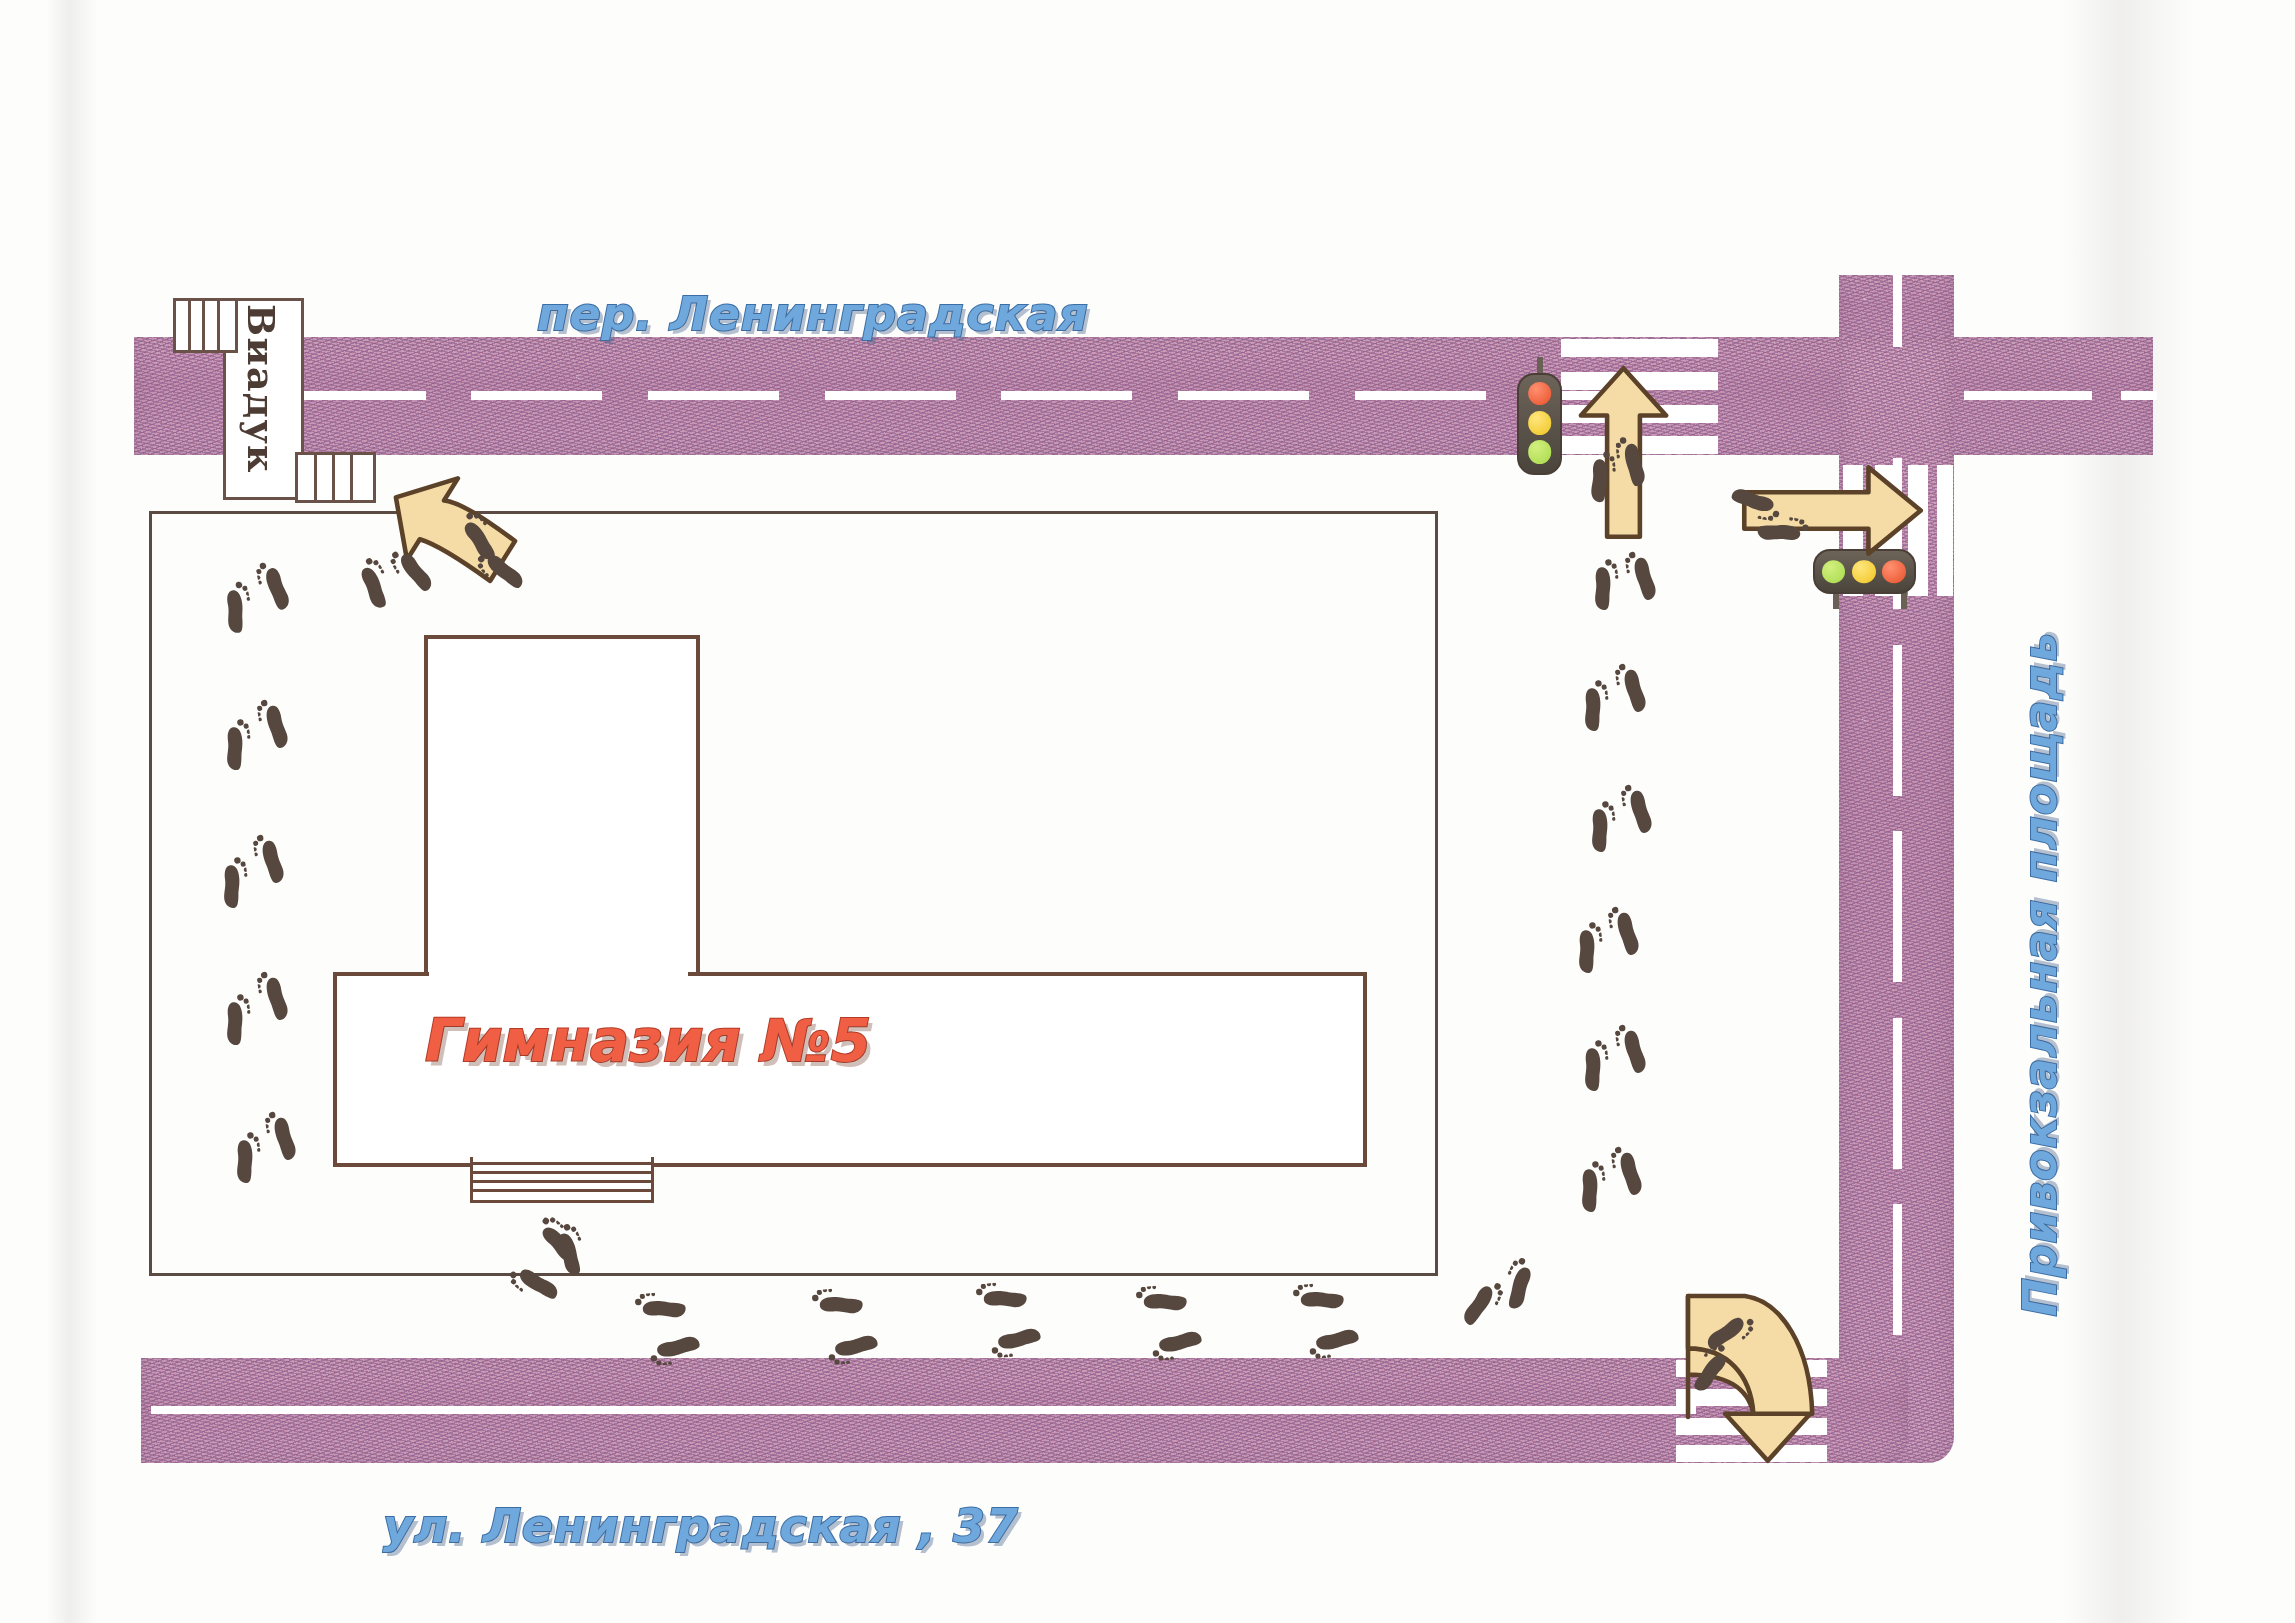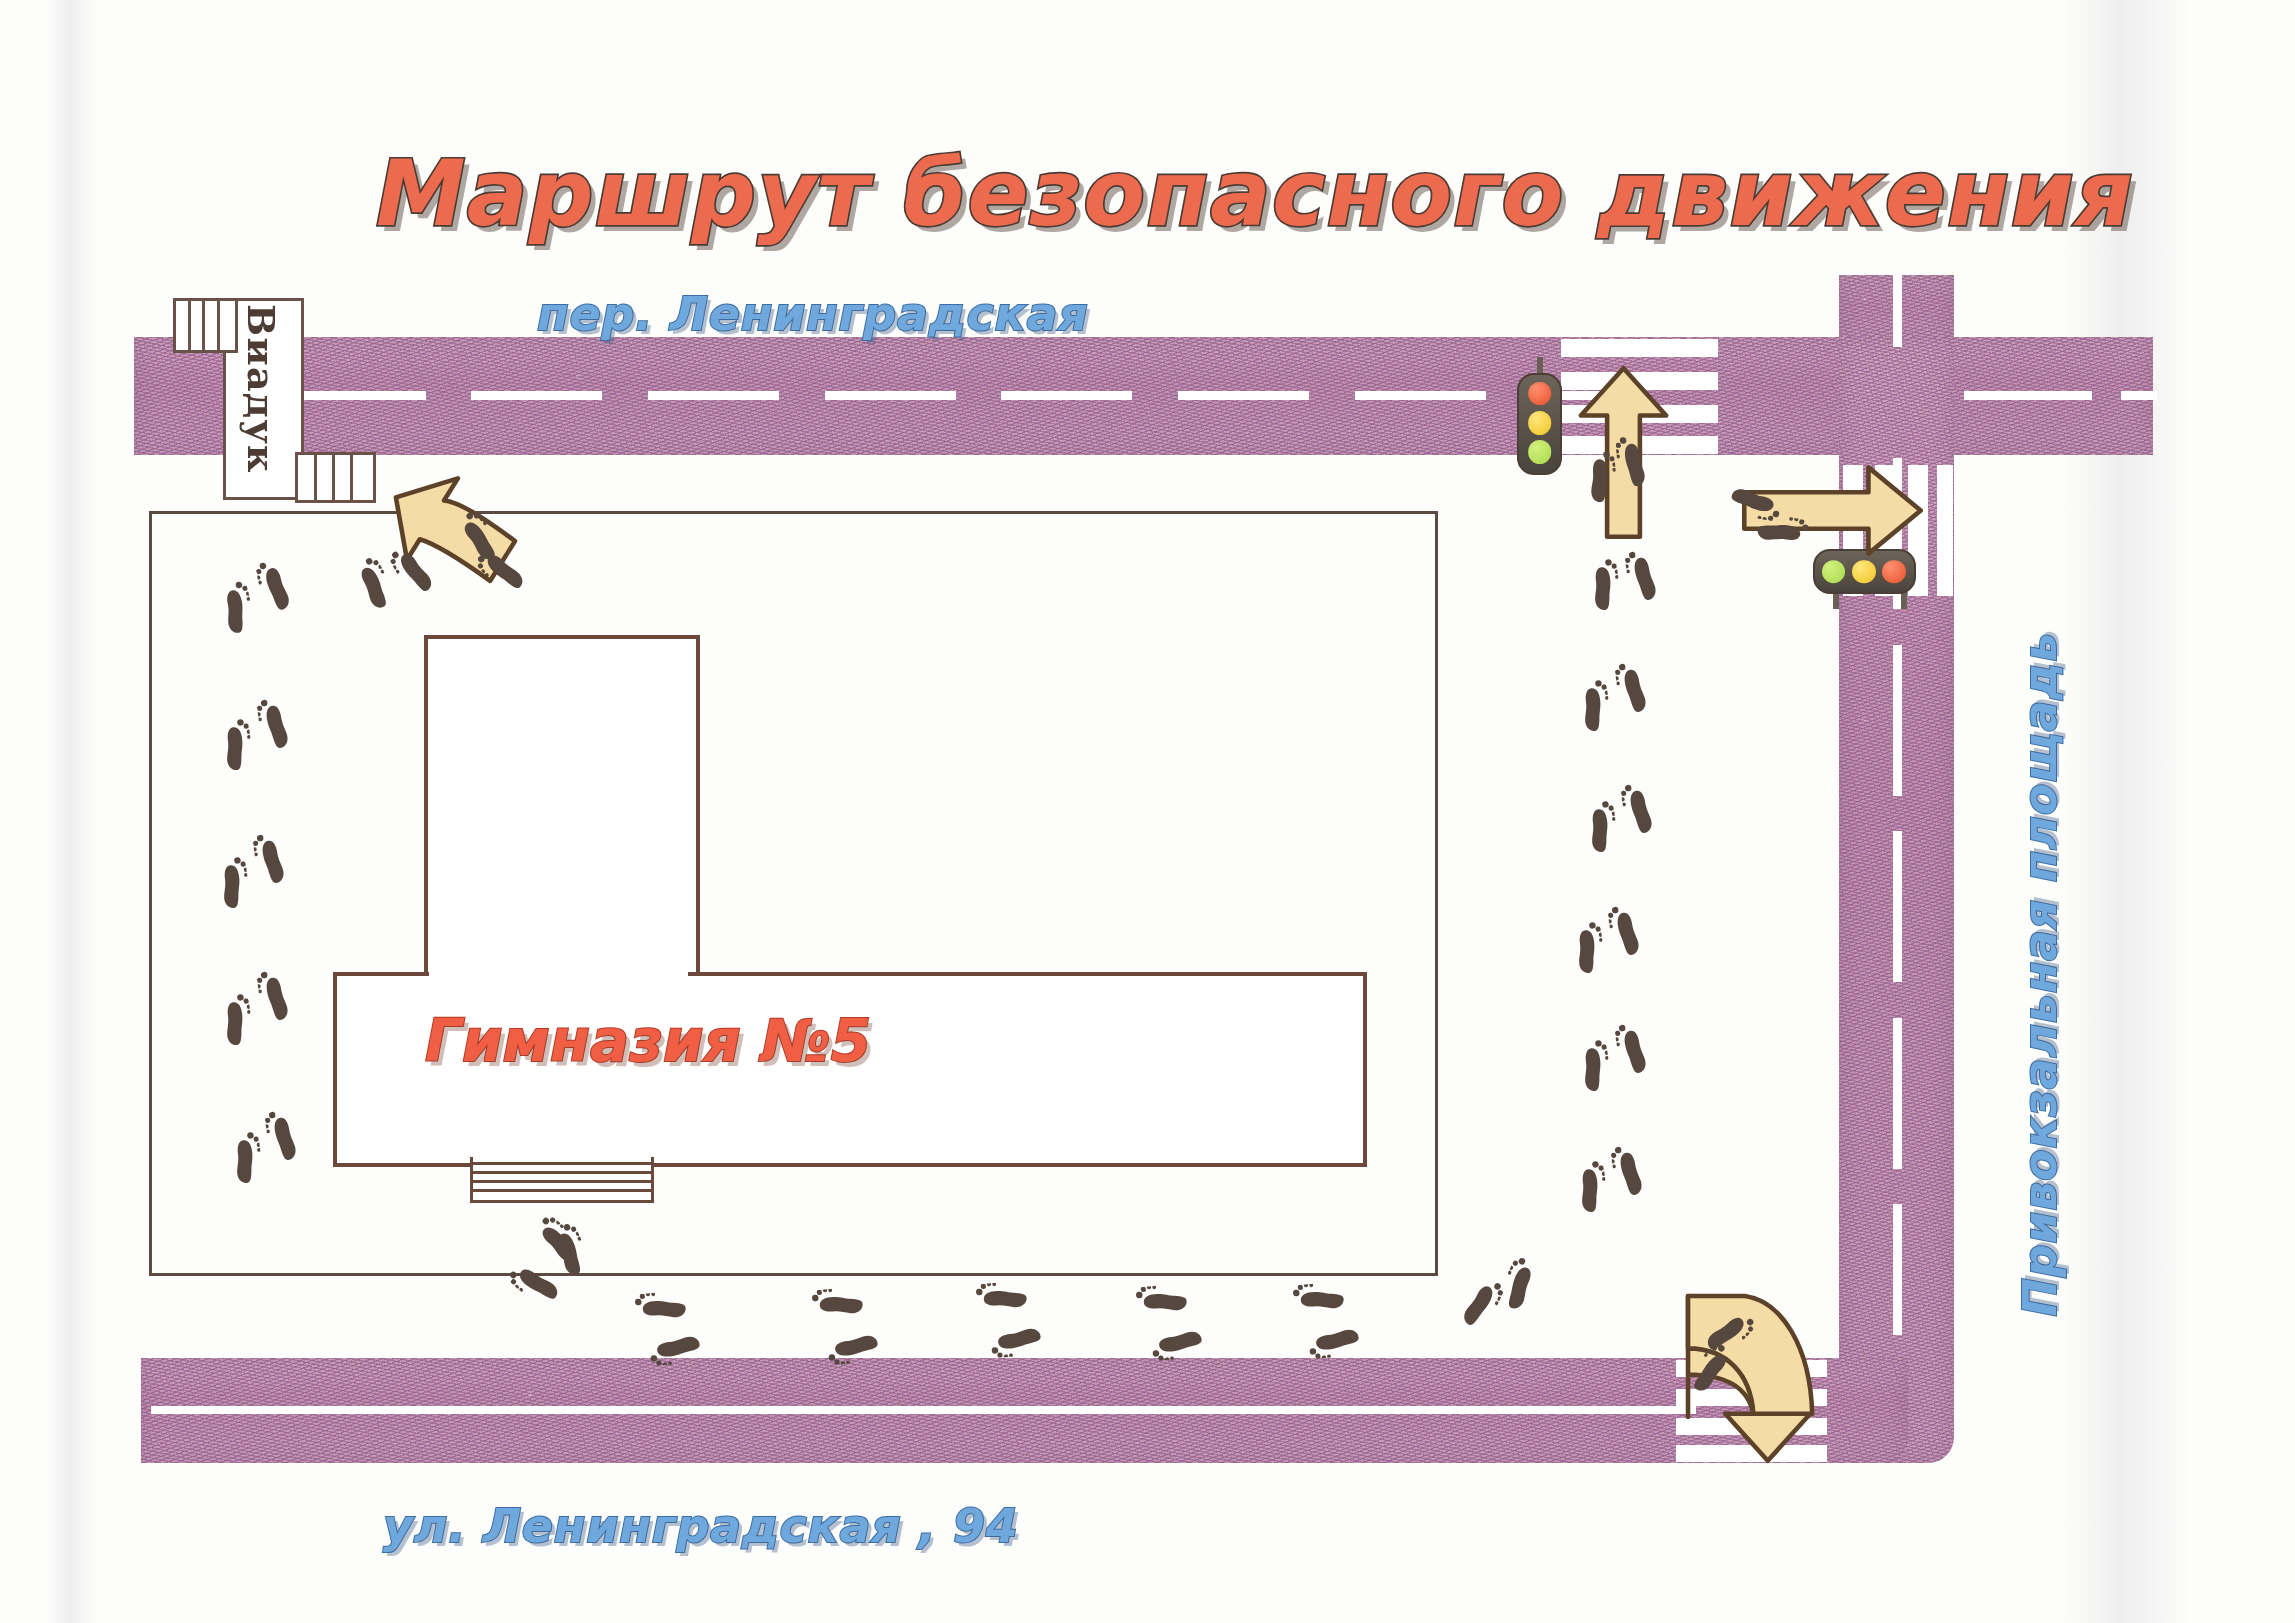--- a/index.html
+++ b/index.html
@@ -756,22 +756,21 @@
         <g fill="#57483f">
           <path d="M27 88c-9 0-15-9-13-20 2-10 5-16 5-26 0-12 4-20 11-20 8 0 12 9 11 22-1 12-4 17-5 26-2 12-4 18-9 18z"></path>
           <circle cx="42" cy="16" r="5"></circle>
           <circle cx="50" cy="23" r="4"></circle>
           <circle cx="53" cy="32" r="3.4"></circle>
           <circle cx="52" cy="40" r="3"></circle>
         </g>
       </svg>
   </div>
 
-  <div class="title-main" style="left:376px;top:141px;font-size:90px;">Маршрут безопасного движения</div>
 
   <div class="street-label" style="left:537px;top:287px;font-size:46px;">пер. Ленинградская</div>
 
-  <div class="street-label" style="left:383px;top:1499px;font-size:46px;">ул. Ленинградская , 94</div>
+  <div class="street-label" style="left:383px;top:1499px;font-size:46px;">ул. Ленинградская , 37</div>
 
   <div class="street-label" style="left:1712px;top:962px;font-size:46px;width:655px;text-align:center;transform:rotate(-90deg);transform-origin:center center;">Привокзальная площадь</div>
 
 </div>
 
 
 </body></html>

